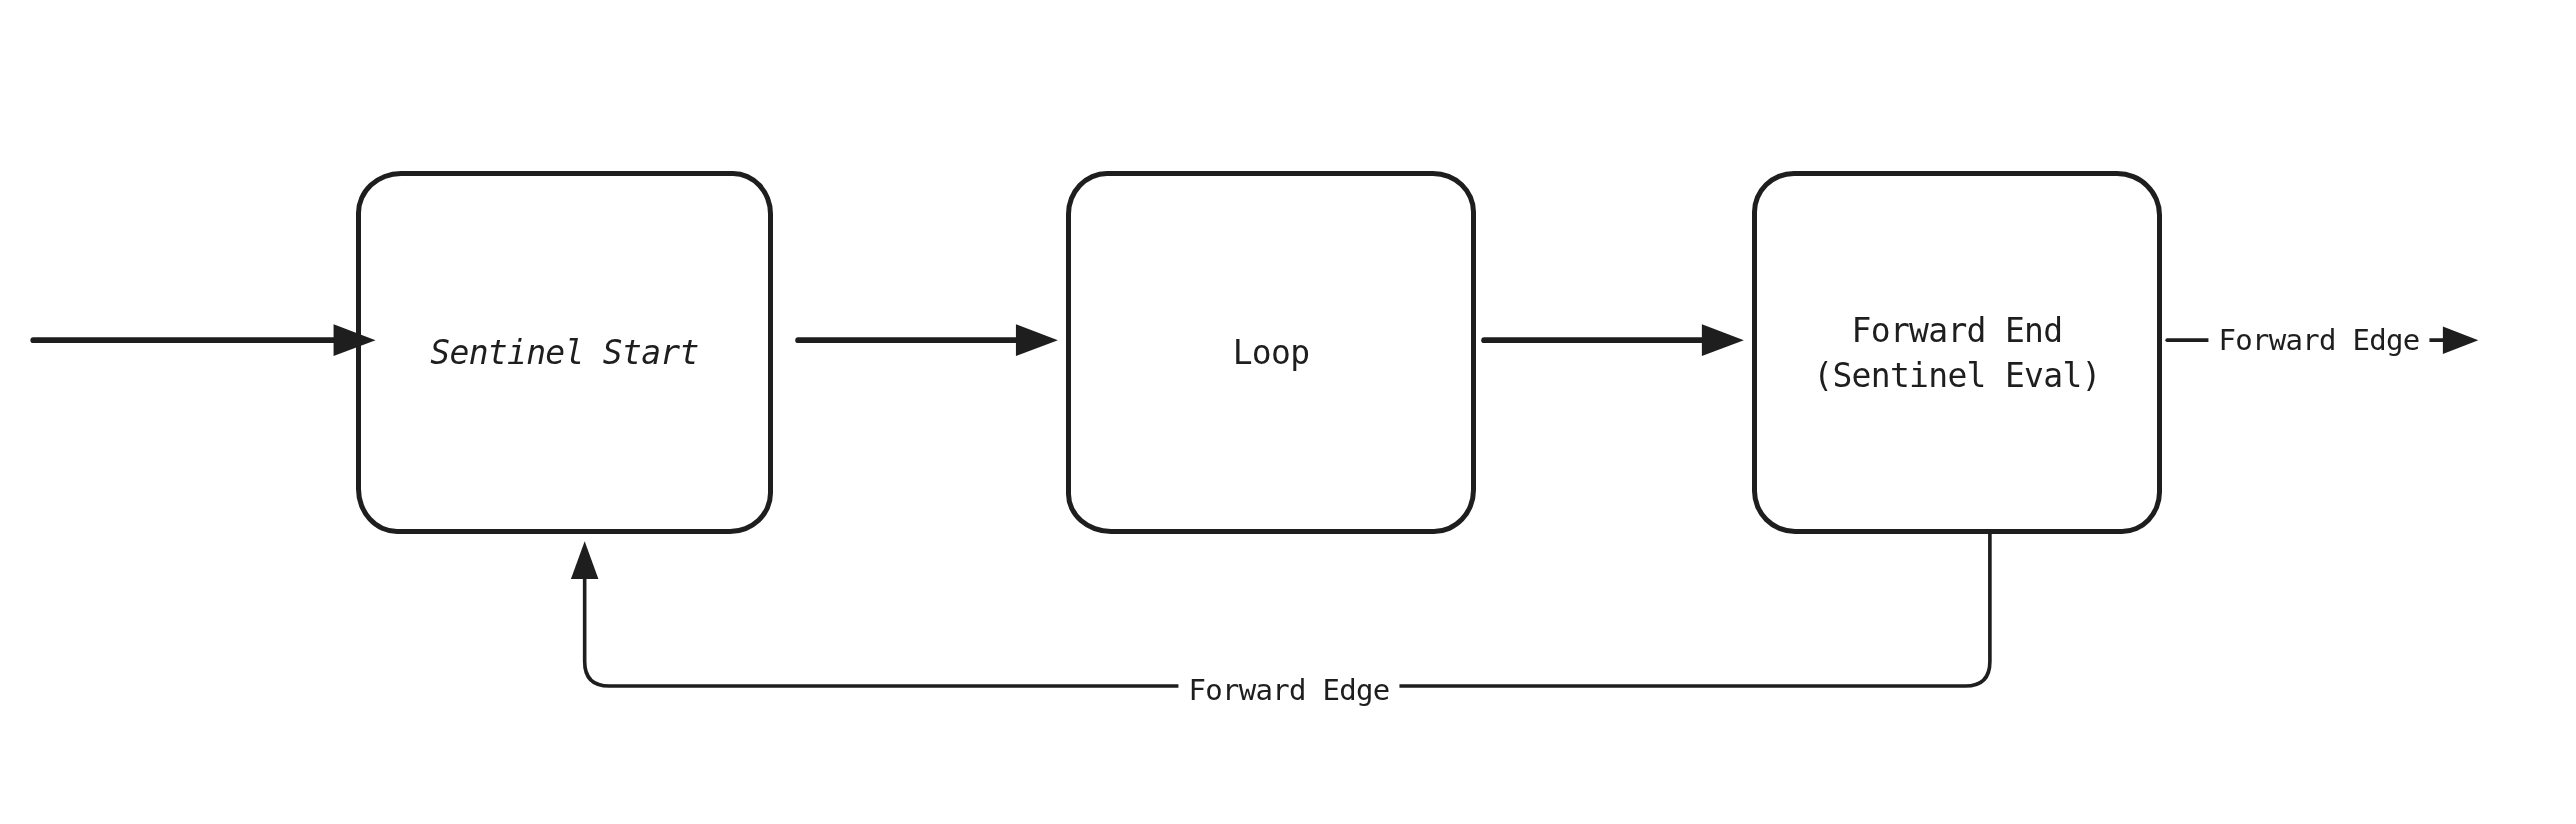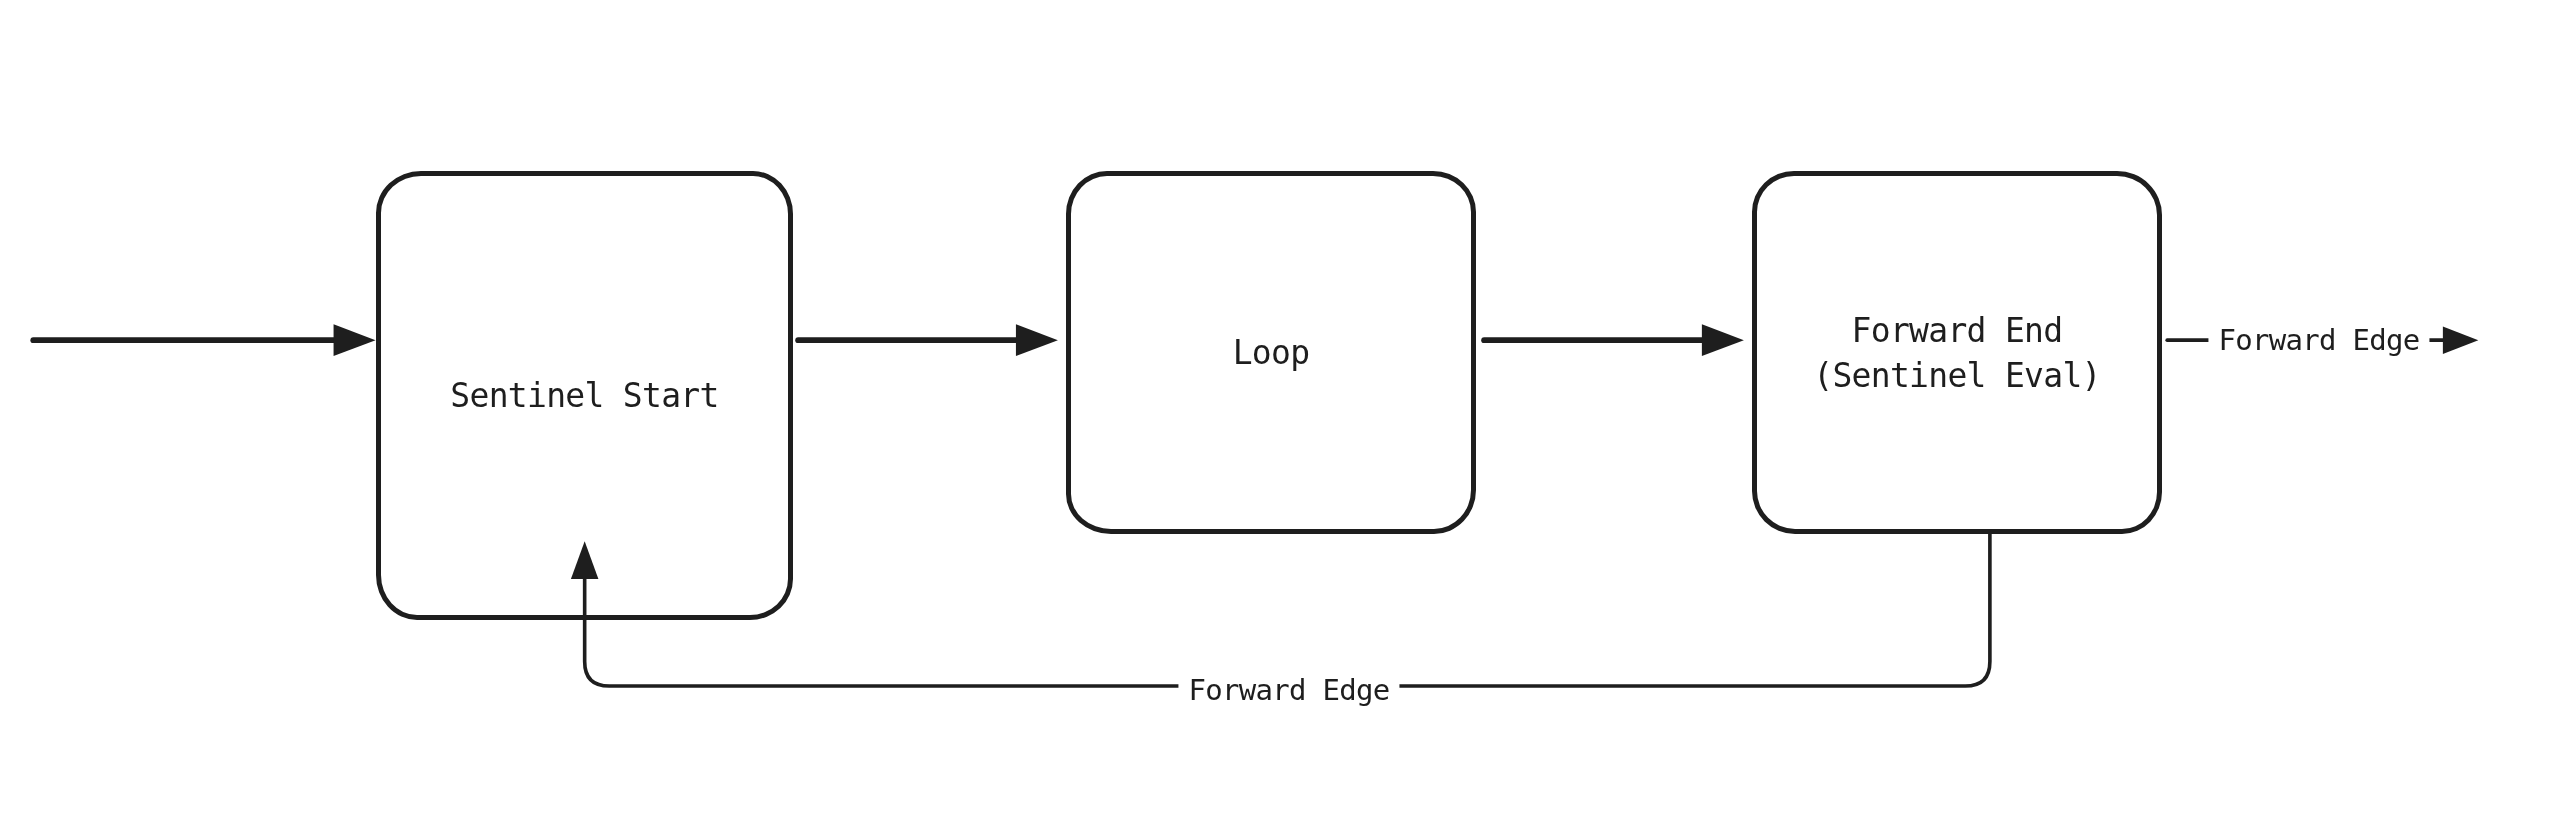--- a/index.html
+++ b/index.html
@@ -31,22 +31,23 @@
     display: flex;
     flex-direction: column;
     align-items: center;
     justify-content: center;
     text-align: center;
     font-size: 33px;
     line-height: 45px;
     letter-spacing: -0.7px;
   }
   .node-sentinel-start {
-    left: 376px; top: 171px; width: 417px; height: 449px;
+    left: 356px; top: 171px; width: 417px; height: 363px;
     border-radius: 45px 40px 43px 41px / 42px 43px 41px 45px;
+    font-style: italic;
   }
   .node-loop {
     left: 1066px; top: 171px; width: 410px; height: 363px;
     border-radius: 41px 43px 42px 45px / 43px 41px 44px 40px;
   }
   .node-sentinel-end {
     left: 1752px; top: 171px; width: 410px; height: 363px;
     border-radius: 42px 45px 40px 43px / 41px 44px 42px 43px;
   }
   .edge-label {

